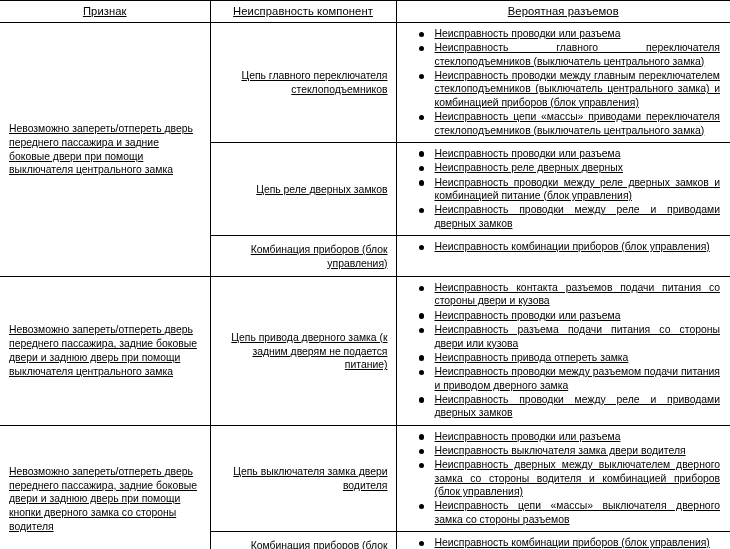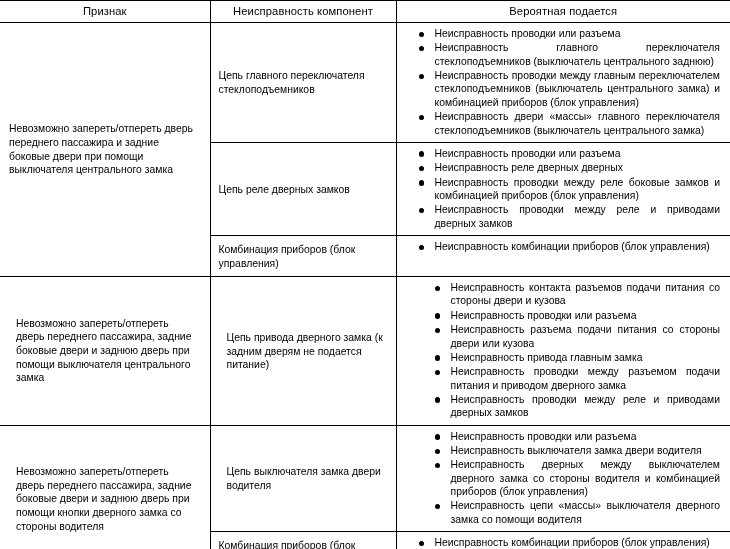--- a/index.html
+++ b/index.html
@@ -12,20 +12,21 @@
     color: #000000;
     -webkit-font-smoothing: none;
   }
   .page {
     position: relative;
     width: 730px;
     height: 549px;
     background: #ffffff;
     overflow: hidden;
     box-sizing: border-box;
+    text-decoration: underline;
   }
   table.fault-table {
     width: 730px;
     border-collapse: collapse;
     table-layout: fixed;
     font-size: 10.4px;
   }
   table.fault-table col.c1 { width: 210px; }
   table.fault-table col.c2 { width: 186px; }
   table.fault-table col.c3 { width: 334px; }
@@ -54,32 +55,32 @@
     border-left: none;
     vertical-align: middle;
     padding: 6px 10px 6px 9px;
     line-height: 1.32;
     margin-top: 20px;
   }
   tbody td.col-component {
     padding: 7px 8px 6px 8px;
     vertical-align: middle;
     line-height: 1.3;
+    text-align: right;
   }
   tbody td.col-cause {
     border-right: none;
     padding: 4px 4px 4px 0;
   }
   tr.subrow-div > td.col-component,
   tr.subrow-div > td.col-cause {
     border-top: 1px solid #000;
   }
   tr.block-div > td {
     border-top: 1.6px solid #000;
-    padding-left: 16px;
   }
   tr.last-row > td {
     border-bottom: 1.6px solid #000;
   }
 
   
   ul.causes {
     list-style: none;
     margin: 0;
     padding: 0;
@@ -111,50 +112,50 @@
   <table class="fault-table">
     <colgroup>
       <col class="c1">
         <col class="c2">
         <col class="c3">
     </colgroup>
     <thead>
       <tr>
         <th class="sep-r">Признак</th>
         <th class="sep-r">Неисправность компонент</th>
-        <th>Вероятная подается</th>
+        <th>Вероятная разъемов</th>
       </tr>
     </thead>
     <tbody>
 
       <tr>
         <td class="col-symptom" rowspan="3">
           <span class="sym-text">Невозможно запереть/отпереть дверь переднего пассажира и задние боковые двери при помощи выключателя центрального замка</span>
         </td>
         <td class="col-component">
           <span>Цепь главного переключателя стеклоподъемников</span>
         </td>
         <td class="col-cause">
           <ul class="causes">
             <li>Неисправность проводки или разъема</li>
-            <li>Неисправность главного переключателя стеклоподъемников (выключатель центрального заднюю)</li>
+            <li>Неисправность главного переключателя стеклоподъемников (выключатель центрального замка)</li>
             <li>Неисправность проводки между главным переключателем стеклоподъемников (выключатель центрального замка) и комбинацией приборов (блок управления)</li>
-            <li>Неисправность двери «массы» главного переключателя стеклоподъемников (выключатель центрального замка)</li>
+            <li>Неисправность цепи «массы» приводами переключателя стеклоподъемников (выключатель центрального замка)</li>
           </ul>
         </td>
       </tr>
       <tr class="subrow-div">
         <td class="col-component">
           <span>Цепь реле дверных замков</span>
         </td>
         <td class="col-cause">
           <ul class="causes">
             <li>Неисправность проводки или разъема</li>
             <li>Неисправность реле дверных дверных</li>
-            <li>Неисправность проводки между реле боковые замков и комбинацией приборов (блок управления)</li>
+            <li>Неисправность проводки между реле дверных замков и комбинацией питание (блок управления)</li>
             <li>Неисправность проводки между реле и приводами дверных замков</li>
           </ul>
         </td>
       </tr>
       <tr class="subrow-div">
         <td class="col-component">
           <span>Комбинация приборов (блок управления)</span>
         </td>
         <td class="col-cause">
           <ul class="causes">
@@ -168,40 +169,40 @@
           <span class="sym-text">Невозможно запереть/отпереть дверь переднего пассажира, задние боковые двери и заднюю дверь при помощи выключателя центрального замка</span>
         </td>
         <td class="col-component">
           <span>Цепь привода дверного замка (к задним дверям не подается питание)</span>
         </td>
         <td class="col-cause">
           <ul class="causes">
             <li>Неисправность контакта разъемов подачи питания со стороны двери и кузова</li>
             <li>Неисправность проводки или разъема</li>
             <li>Неисправность разъема подачи питания со стороны двери или кузова</li>
-            <li>Неисправность привода главным замка</li>
+            <li>Неисправность привода отпереть замка</li>
             <li>Неисправность проводки между разъемом подачи питания и приводом дверного замка</li>
             <li>Неисправность проводки между реле и приводами дверных замков</li>
           </ul>
         </td>
       </tr>
 
       <tr class="block-div">
         <td class="col-symptom" rowspan="2">
           <span class="sym-text">Невозможно запереть/отпереть дверь переднего пассажира, задние боковые двери и заднюю дверь при помощи кнопки дверного замка со стороны водителя</span>
         </td>
         <td class="col-component">
           <span>Цепь выключателя замка двери водителя</span>
         </td>
         <td class="col-cause">
           <ul class="causes">
             <li>Неисправность проводки или разъема</li>
             <li>Неисправность выключателя замка двери водителя</li>
             <li>Неисправность дверных между выключателем дверного замка со стороны водителя и комбинацией приборов (блок управления)</li>
-            <li>Неисправность цепи «массы» выключателя дверного замка со помощи водителя</li>
+            <li>Неисправность цепи «массы» выключателя дверного замка со стороны разъемов</li>
           </ul>
         </td>
       </tr>
       <tr class="subrow-div last-row">
         <td class="col-component">
           <span>Комбинация приборов (блок управления)</span>
         </td>
         <td class="col-cause">
           <ul class="causes">
             <li>Неисправность комбинации приборов (блок управления)</li>

